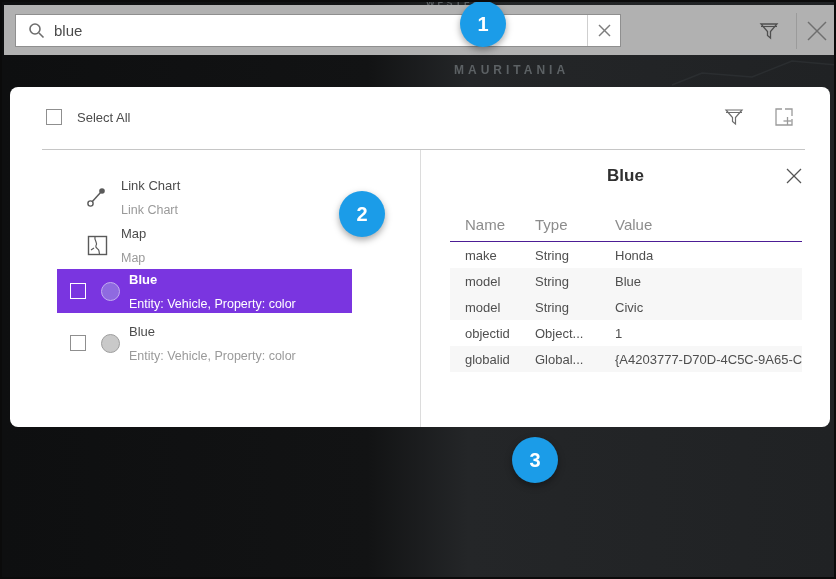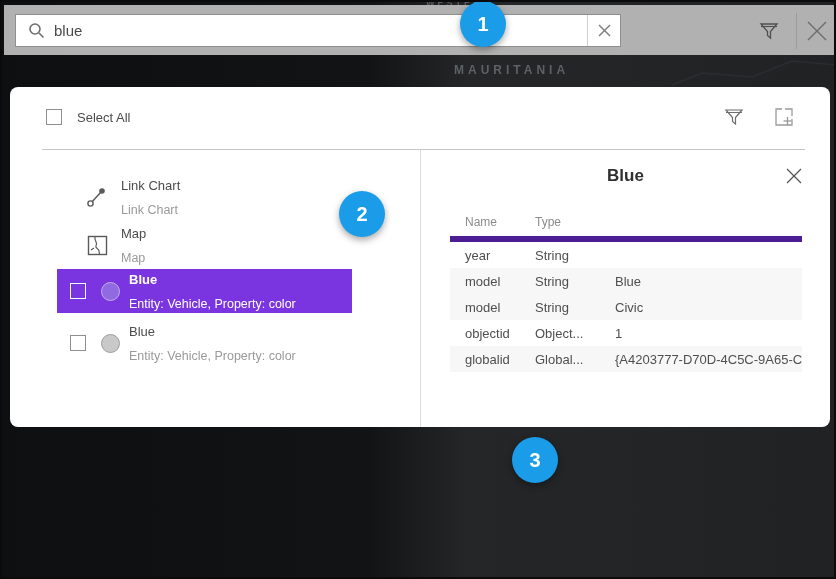--- a/index.html
+++ b/index.html
@@ -81,21 +81,21 @@
   .detail{ position:absolute; left:411px; top:63px; right:0; bottom:0; }
   .detail-title{ text-align:center; margin-top:16px; font-size:17px; font-weight:600; color:#303030; }
   .detail-close{ position:absolute; right:26px; top:16px; width:20px; height:20px;
     display:flex; align-items:center; justify-content:center; cursor:pointer; }
 
   .table{ margin:22px 28px 0 29px; }
   .trow{ display:flex; align-items:center; height:26px; padding-left:15px; font-size:13px; color:#4f4f4f; }
   .trow .c1{ width:70px; flex:0 0 70px; }
   .trow .c2{ width:80px; flex:0 0 80px; }
   .trow .c3{ flex:1; white-space:nowrap; overflow:hidden; }
-  .trow.head{ height:34px; color:#8c8c8c; font-size:12px; border-bottom:6px solid #4c1d95; }
+  .trow.head{ height:34px; color:#8c8c8c; font-size:15px; border-bottom:1px solid #4c1d95; }
   .trow.stripe{ background:#f7f7f7; }
 
   .pagination{ position:absolute; right:32px; bottom:18px; display:flex; align-items:center; }
   .pg-text{ font-size:13px; color:#6b6b6b; }
   .pg-btn{ width:14px; height:14px; margin-left:40px; display:flex; align-items:center;
     justify-content:center; cursor:pointer; }
 
   
   .callout{ position:absolute; width:46px; height:46px; border-radius:50%;
     background:#1b9ce8; color:#fff; font-size:20px; font-weight:bold; z-index:5;
@@ -234,24 +234,26 @@
         <svg width="16" height="16" viewBox="0 0 16 16">
           <line x1="1" y1="1" x2="15" y2="15" stroke="#555" stroke-width="1.3"></line>
           <line x1="15" y1="1" x2="1" y2="15" stroke="#555" stroke-width="1.3"></line>
         </svg>
       </span>
 
       <div class="table">
         <div class="trow head">
           <span class="c1">Name</span>
           <span class="c2">Type</span>
+          <span class="c3">Value</span>
         </div>
         <div class="trow">
-          <span class="c1">year</span>
+          <span class="c1">make</span>
           <span class="c2">String</span>
+          <span class="c3">Honda</span>
         </div>
         <div class="trow stripe">
           <span class="c1">model</span>
           <span class="c2">String</span>
           <span class="c3">Blue</span>
         </div>
         <div class="trow stripe">
           <span class="c1">model</span>
           <span class="c2">String</span>
           <span class="c3">Civic</span>

